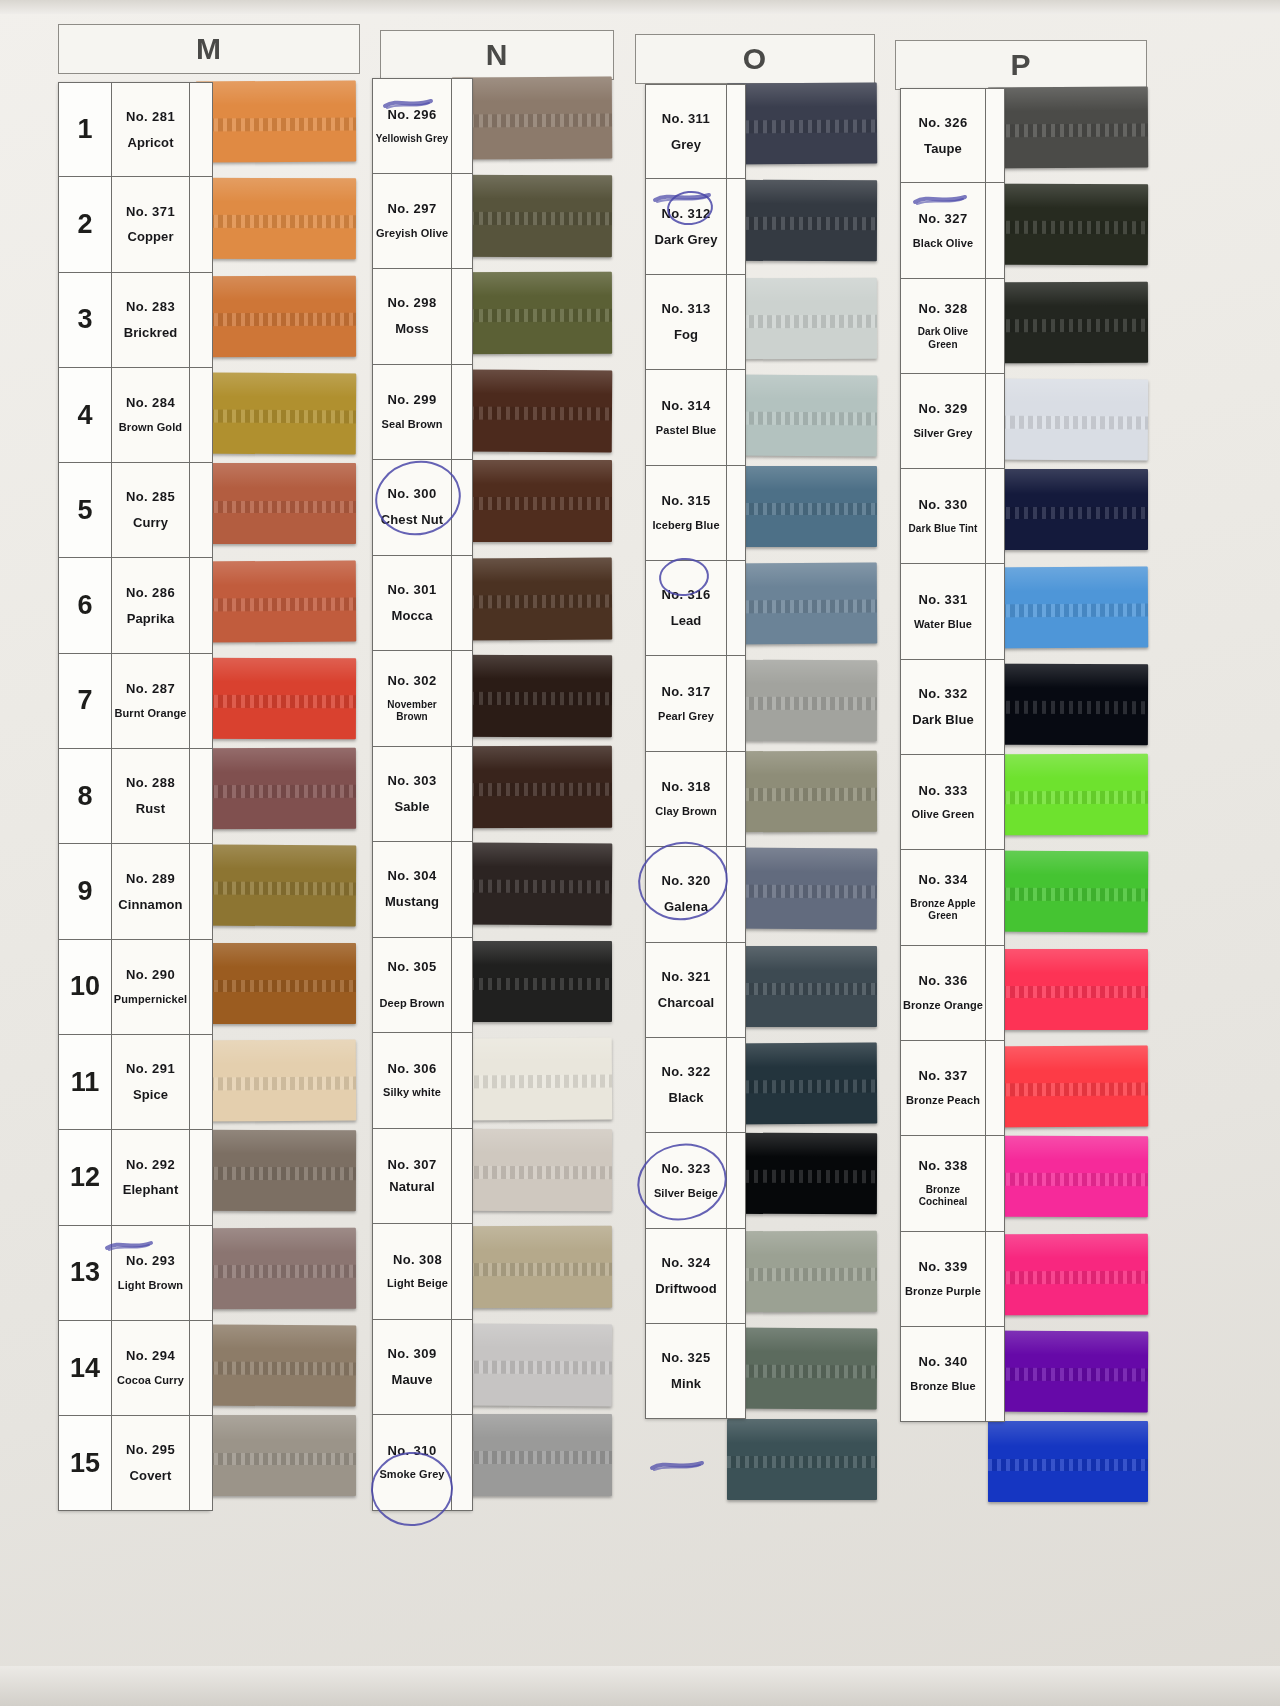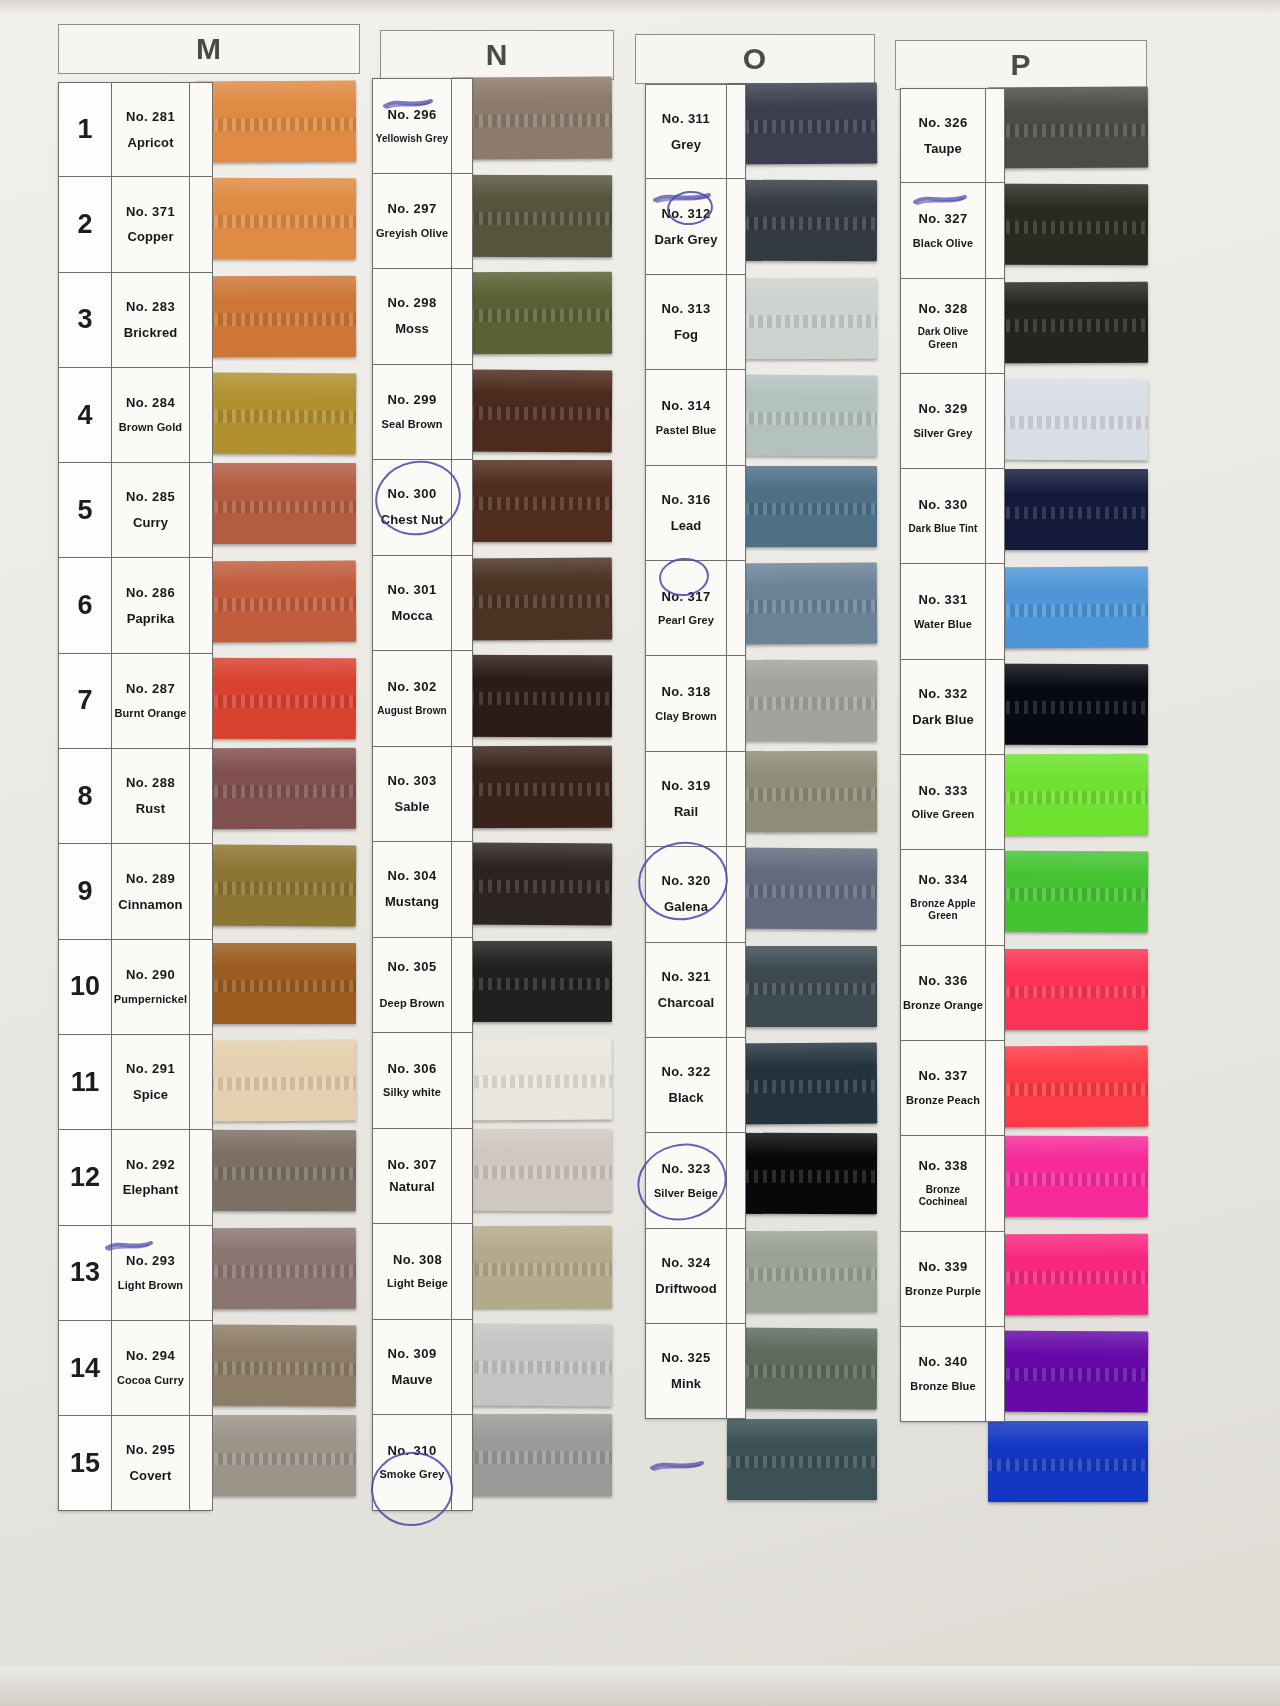--- a/index.html
+++ b/index.html
@@ -413,21 +413,21 @@
       <div class="row" style="height: 95.5px;">
         <div class="lbl" style="width: 80px; flex: 0 0 80px; border-left: 1px solid rgb(111, 110, 107);">
           <div class="no">No. 301</div>
           <div class="nm" style="margin-top: 10px;">Mocca</div>
         </div>
         <div class="gap" style="width: 20px; flex: 0 0 20px;"></div>
       </div>
       <div class="row" style="height: 95.5px;">
         <div class="lbl tiny" style="width: 80px; flex: 0 0 80px; border-left: 1px solid rgb(111, 110, 107);">
           <div class="no">No. 302</div>
-          <div class="nm" style="margin-top: 10px;">August Brown</div>
+          <div class="nm" style="margin-top: 10px;">November Brown</div>
         </div>
         <div class="gap" style="width: 20px; flex: 0 0 20px;"></div>
       </div>
       <div class="row" style="height: 95.5px;">
         <div class="lbl" style="width: 80px; flex: 0 0 80px; border-left: 1px solid rgb(111, 110, 107);">
           <div class="no">No. 303</div>
           <div class="nm" style="margin-top: 10px;">Sable</div>
         </div>
         <div class="gap" style="width: 20px; flex: 0 0 20px;"></div>
       </div>
@@ -566,44 +566,44 @@
         <div class="gap" style="width: 18px; flex: 0 0 18px;"></div>
       </div>
       <div class="row" style="height: 95.4px;">
         <div class="lbl narrowtxt" style="width: 82px; flex: 0 0 82px; border-left: 1px solid rgb(111, 110, 107);">
           <div class="no">No. 314</div>
           <div class="nm" style="margin-top: 10px;">Pastel Blue</div>
         </div>
         <div class="gap" style="width: 18px; flex: 0 0 18px;"></div>
       </div>
       <div class="row" style="height: 95.4px;">
+        <div class="lbl narrowtxt" style="width: 82px; flex: 0 0 82px; border-left: 1px solid rgb(111, 110, 107);">
+          <div class="no">No. 315</div>
+          <div class="nm" style="margin-top: 10px;">Iceberg Blue</div>
+        </div>
+        <div class="gap" style="width: 18px; flex: 0 0 18px;"></div>
+      </div>
+      <div class="row" style="height: 95.4px;">
         <div class="lbl" style="width: 82px; flex: 0 0 82px; border-left: 1px solid rgb(111, 110, 107);">
           <div class="no">No. 316</div>
           <div class="nm" style="margin-top: 10px;">Lead</div>
         </div>
         <div class="gap" style="width: 18px; flex: 0 0 18px;"></div>
       </div>
       <div class="row" style="height: 95.4px;">
         <div class="lbl narrowtxt" style="width: 82px; flex: 0 0 82px; border-left: 1px solid rgb(111, 110, 107);">
           <div class="no">No. 317</div>
           <div class="nm" style="margin-top: 10px;">Pearl Grey</div>
         </div>
         <div class="gap" style="width: 18px; flex: 0 0 18px;"></div>
       </div>
       <div class="row" style="height: 95.4px;">
         <div class="lbl narrowtxt" style="width: 82px; flex: 0 0 82px; border-left: 1px solid rgb(111, 110, 107);">
           <div class="no">No. 318</div>
           <div class="nm" style="margin-top: 10px;">Clay Brown</div>
-        </div>
-        <div class="gap" style="width: 18px; flex: 0 0 18px;"></div>
-      </div>
-      <div class="row" style="height: 95.4px;">
-        <div class="lbl" style="width: 82px; flex: 0 0 82px; border-left: 1px solid rgb(111, 110, 107);">
-          <div class="no">No. 319</div>
-          <div class="nm" style="margin-top: 10px;">Rail</div>
         </div>
         <div class="gap" style="width: 18px; flex: 0 0 18px;"></div>
       </div>
       <div class="row" style="height: 95.4px;">
         <div class="lbl" style="width: 82px; flex: 0 0 82px; border-left: 1px solid rgb(111, 110, 107);">
           <div class="no">No. 320</div>
           <div class="nm" style="margin-top: 10px;">Galena</div>
         </div>
         <div class="gap" style="width: 18px; flex: 0 0 18px;"></div>
       </div>

